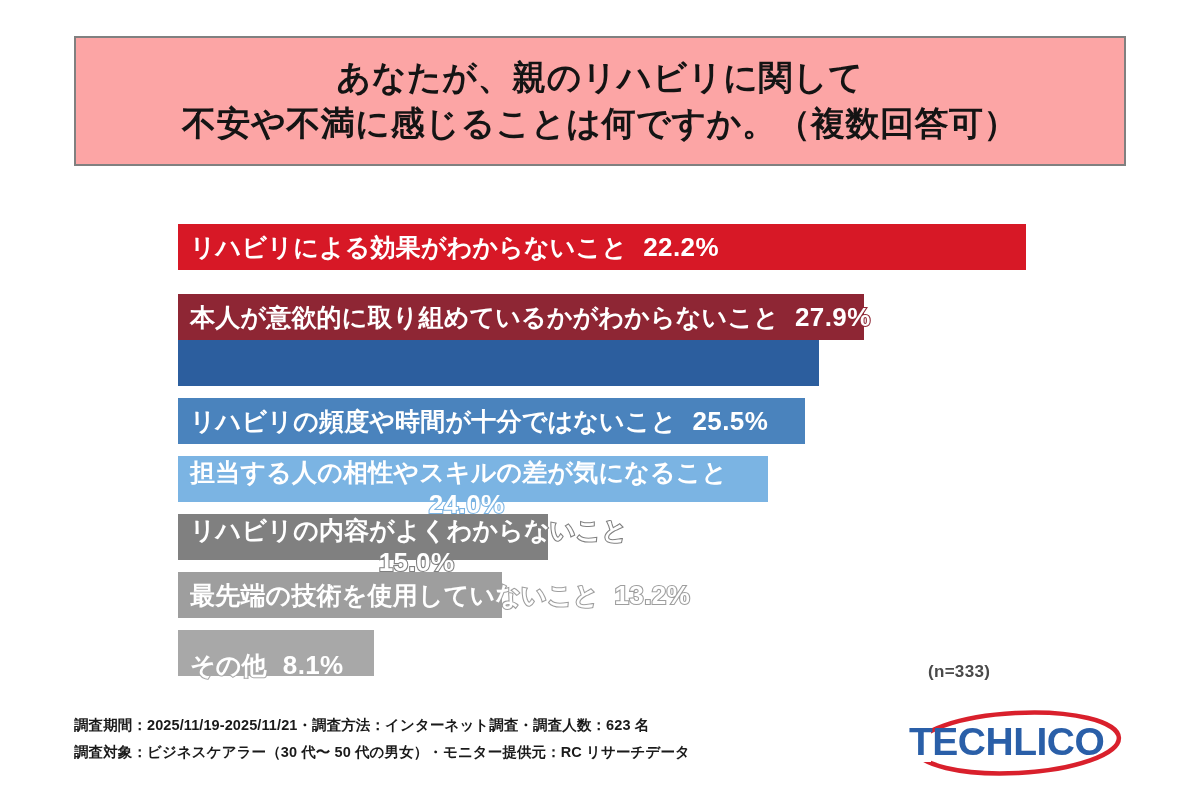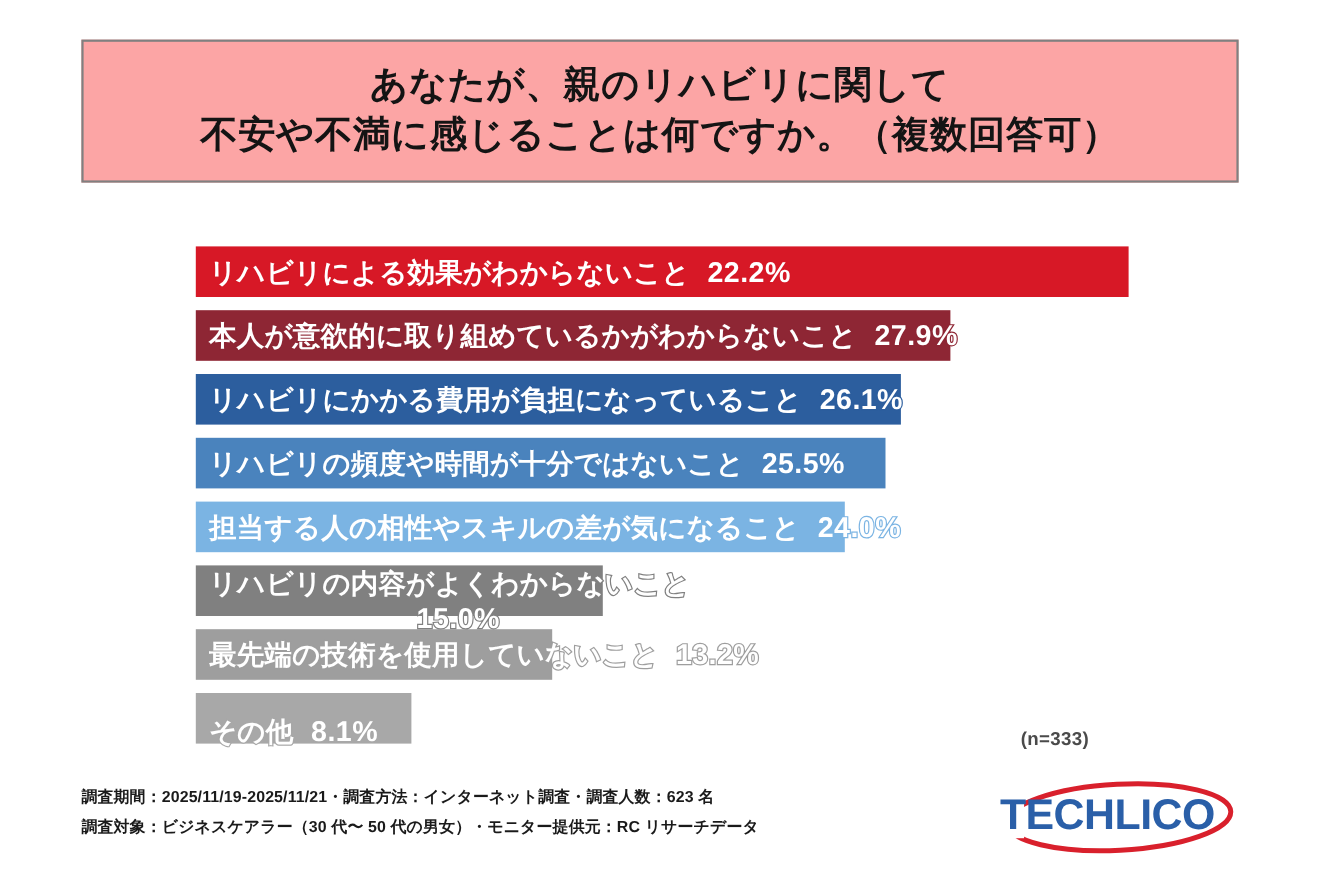--- a/index.html
+++ b/index.html
@@ -91,21 +91,21 @@
     font-size: 26px;
     font-weight: bold;
     letter-spacing: 0.4px;
   }
 
   
   .ol-red     { -webkit-text-stroke: 2.2px #d71826; paint-order: stroke fill; }
   .ol-maroon  { -webkit-text-stroke: 2.2px #8e2634; paint-order: stroke fill; }
   .ol-navy    { -webkit-text-stroke: 2.2px #2c5e9e; paint-order: stroke fill; }
   .ol-blue    { -webkit-text-stroke: 2.2px #4a83bd; paint-order: stroke fill; }
-  .ol-lblue   { -webkit-text-stroke: 2.2px #7bb4e3; paint-order: stroke fill; }
+  .ol-lblue   { -webkit-text-stroke: 2.2px #7bb4e3; paint-order: stroke fill; flex-direction: column; }
   .ol-gray    { -webkit-text-stroke: 2.2px #808080; paint-order: stroke fill; flex-direction: column; }
   .ol-lgray   { -webkit-text-stroke: 2.2px #9e9e9e; paint-order: stroke fill; }
   .ol-lgray2  { -webkit-text-stroke: 2.2px #a8a8a8; paint-order: stroke fill; margin-top: 12px; }
 
   
   #n-annotation {
     position: absolute;
     left: 928px;
     top: 662px;
     font-size: 17px;
@@ -161,33 +161,29 @@
   </div>
 
   <div id="chart-area">
       <div class="bar-row" style="top: 6px; width: 1000px;">
         <div class="bar-fill" style="width: 848px; background: rgb(215, 24, 38);"></div>
         <div class="bar-text ol-red">
           <span class="bar-label">リハビリによる効果がわからないこと</span>
           <span class="bar-pct">22.2%</span>
         </div>
       </div>
-      <div class="bar-row" style="top: 64px; width: 1000px;">
+      <div class="bar-row" style="top: 76px; width: 1000px;">
         <div class="bar-fill" style="width: 686px; background: rgb(142, 38, 52);"></div>
         <div class="bar-text ol-maroon">
           <span class="bar-label">本人が意欲的に取り組めているかがわからないこと</span>
           <span class="bar-pct">27.9%</span>
         </div>
       </div>
       <div class="bar-row" style="top: 122px; width: 1000px;">
         <div class="bar-fill" style="width: 641px; background: rgb(44, 94, 158);"></div>
-        <div class="bar-text ol-navy">
-          <span class="bar-label">リハビリにかかる費用が負担になっていること</span>
-          <span class="bar-pct">26.1%</span>
-        </div>
       </div>
       <div class="bar-row" style="top: 180px; width: 1000px;">
         <div class="bar-fill" style="width: 627px; background: rgb(74, 131, 189);"></div>
         <div class="bar-text ol-blue">
           <span class="bar-label">リハビリの頻度や時間が十分ではないこと</span>
           <span class="bar-pct">25.5%</span>
         </div>
       </div>
       <div class="bar-row" style="top: 238px; width: 1000px;">
         <div class="bar-fill" style="width: 590px; background: rgb(123, 180, 227);"></div>

